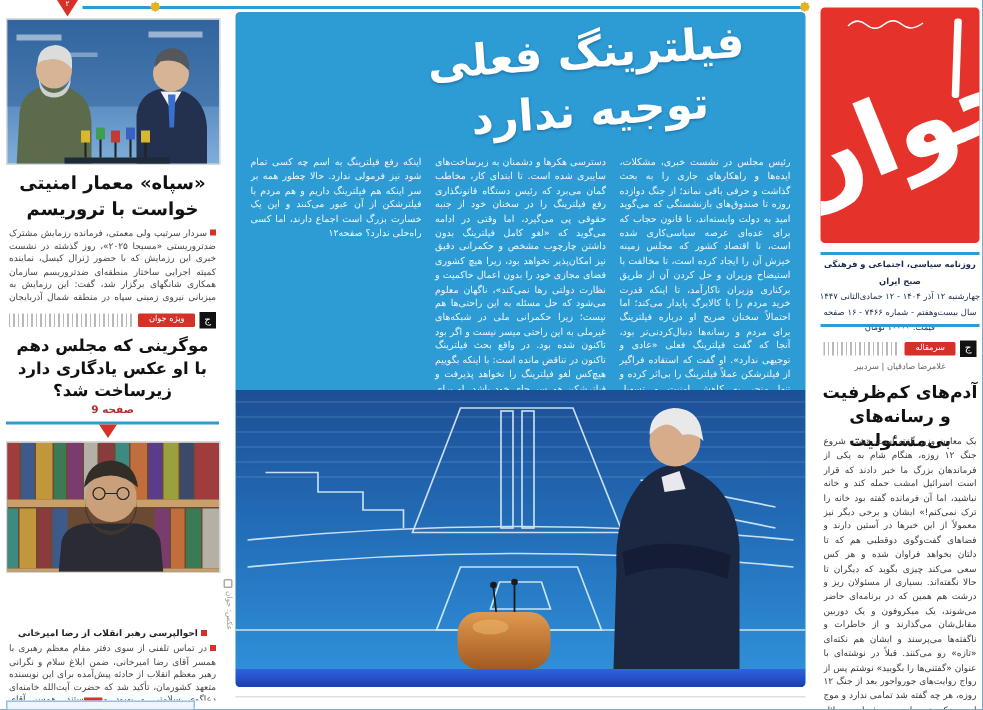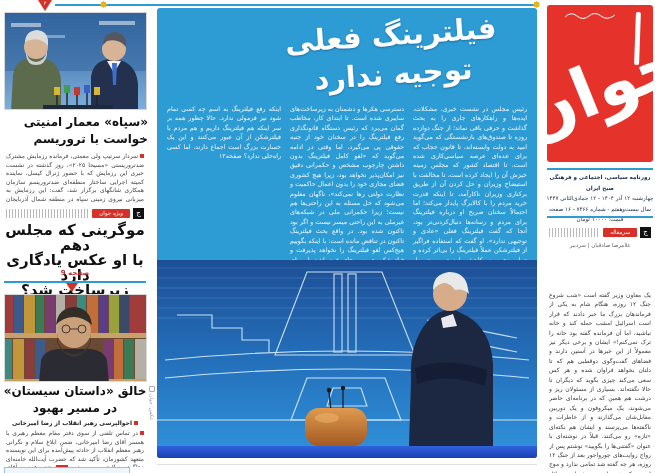--- a/index.html
+++ b/index.html
@@ -12,22 +12,22 @@
   .top-rule { position:absolute; left:55px; top:4px; width:484px; height:2px; background:#2d9bd4; }
   .tri-down { width:0; height:0; border-left:7px solid transparent; border-right:7px solid transparent; border-top:11px solid #d63129; }
   .page-marker { position:absolute; left:38px; top:0; width:14px; height:12px; }
   .page-marker .num { position:absolute; left:0; right:0; top:0; text-align:center; font-size:5px; color:#fff; line-height:7px; }
   .ornament { position:absolute; width:7px; height:7px; }
   .ornament::before, .ornament::after { content:""; position:absolute; inset:1px; background:#e6b323; }
   .ornament::before { transform:rotate(45deg); }
   
   .photo-frame { position:absolute; border:1px solid #d8d8d8; background:#e8eef4; overflow:hidden; }
   .lc-head { position:absolute; left:2px; width:146px; text-align:center; font-weight:bold; color:#111; }
-  .lc-head.h1 { top:114px; font-size:12px; line-height:17px;text-align:right; }
-  .lc-head.h2 { top:223px; font-size:15px; line-height:15px; }
+  .lc-head.h1 { top:114px; font-size:12px; line-height:17px; }
+  .lc-head.h2 { top:223px; font-size:11px; line-height:15px; }
   .lc-head.h3 { top:383px; font-size:12px; line-height:17px; }
   .lc-body { position:absolute; left:6px; width:138px; font-size:6px; line-height:8.6px;
              color:#444; text-align:justify; overflow:hidden; }
   .bullet { display:inline-block; width:4px; height:4px; background:#d63129; margin-left:2px; }
   .tag-row { position:absolute; display:flex; align-items:center; gap:3px; direction:rtl; }
   .logo-mark { width:11px; height:11px; background:#111; color:#fff; font-size:7px; line-height:11px;
                text-align:center; flex:0 0 auto; }
   .red-tag { background:#d63129; color:#fff; font-size:5.5px; line-height:9px; padding:0 7px;
              border-radius:1px; flex:0 0 auto; }
   .barcode { flex:1 1 auto; height:9px;
@@ -183,24 +183,20 @@
       <path d="M36,88 L38,66 Q40,56 54,54 L88,54 Q102,56 104,66 L106,88 Z" fill="#2b2b33"></path>
       <circle cx="71" cy="36" r="17" fill="#c9a07a"></circle>
       <path d="M53,30 Q55,13 71,12 Q87,13 89,30 Q80,22 71,22 Q60,22 53,30 Z" fill="#332d28"></path>
       <path d="M54,38 Q54,58 71,59 Q88,58 88,38 L88,46 Q84,60 71,62 Q58,60 54,46 Z" fill="#3d362f"></path>
       <circle cx="63" cy="34" r="4" fill="none" stroke="#222" stroke-width=".8"></circle>
       <circle cx="79" cy="34" r="4" fill="none" stroke="#222" stroke-width=".8"></circle>
       <line x1="67" y1="34" x2="75" y2="34" stroke="#222" stroke-width=".8"></line>
     </svg>
   </div>
 
-  <div class="lc-head h3">
-    <span>خالق «داستان سیستان»</span><br>
-    <span>در مسیر بهبود</span>
-  </div>
   <div class="kicker"><span class="bullet"></span><span>احوالپرسی رهبر انقلاب از رضا امیرخانی</span></div>
   <div class="lc-body" style="top:429px; height:38px;"><span class="bullet"></span><span>در تماس تلفنی از سوی دفتر مقام معظم رهبری با همسر آقای رضا امیرخانی، ضمن ابلاغ سلام و نگرانی رهبر معظم انقلاب از حادثه پیش‌آمده برای این نویسنده متعهد کشورمان، تأکید شد که حضرت آیت‌الله خامنه‌ای دعاگوی سلامتی و بهبود وی هستند. همسر آقای امیرخانی نیز تشکر کرد و از همه خواست برای سلامتی وی دعا کنند.</span></div>
 
   <div class="cut-red"></div>
   <div class="cut-box"></div>
 
   <div class="main-panel">
     <div class="main-head">
       <span>فیلترینگ فعلی</span>
       <span>توجیه ندارد</span>
@@ -281,15 +277,19 @@
     <div>قیمت: ۱۰۰۰۰ تومان</div>
   </div>
   <div class="rc-rule" style="top:216px;"></div>
 
   <div class="tag-row" style="left:549px; top:227px; width:102px;">
     <div class="logo-mark">ج</div>
     <div class="red-tag">سرمقاله</div>
     <div class="barcode"></div>
   </div>
   <div class="rc-byline">غلامرضا صادقیان | سردبیر</div>
+  <div class="rc-head">
+    <span>آدم‌های کم‌ظرفیت</span><br>
+    <span>و رسانه‌های بی‌مسئولیت</span>
+  </div>
   <div class="rc-body">یک معاون وزیر گفته است «شب شروع جنگ ۱۲ روزه، هنگام شام به یکی از فرماندهان بزرگ ما خبر دادند که قرار است اسرائیل امشب حمله کند و خانه نباشید، اما آن فرمانده گفته بود خانه را ترک نمی‌کنم!» ایشان و برخی دیگر نیز معمولاً از این خبرها در آستین دارند و فضاهای گفت‌وگوی دوقطبی هم که تا دلتان بخواهد فراوان شده و هر کس سعی می‌کند چیزی بگوید که دیگران تا حالا نگفته‌اند. بسیاری از مسئولان ریز و درشت هم همین که در برنامه‌ای حاضر می‌شوند، یک میکروفون و یک دوربین مقابل‌شان می‌گذارند و از خاطرات و ناگفته‌ها می‌پرسند و ایشان هم نکته‌ای «تازه» رو می‌کنند. قبلاً در نوشته‌ای با عنوان «گفتنی‌ها را بگویید» نوشتم پس از رواج روایت‌های جورواجور بعد از جنگ ۱۲ روزه، هر چه گفته شد تمامی ندارد و موج این سبک خبرسازی در فضای مسائل داخلی و خارجی فقط در ایران است که حساب و کتاب ندارد. عده‌ای هم سیاست‌شان این است که بگویند از زیر لحاف خبرهای محرمانه چه چیزها می‌دانند تا نشان دهند به منابع خاص وصل‌اند؛ غافل از اینکه اگر خیلی مهم بود نباید گفته می‌شد و اگر گفتنی بود باید از مجرای رسمی گفته می‌شد.</div>
 
 </div>
 
 </body></html>

